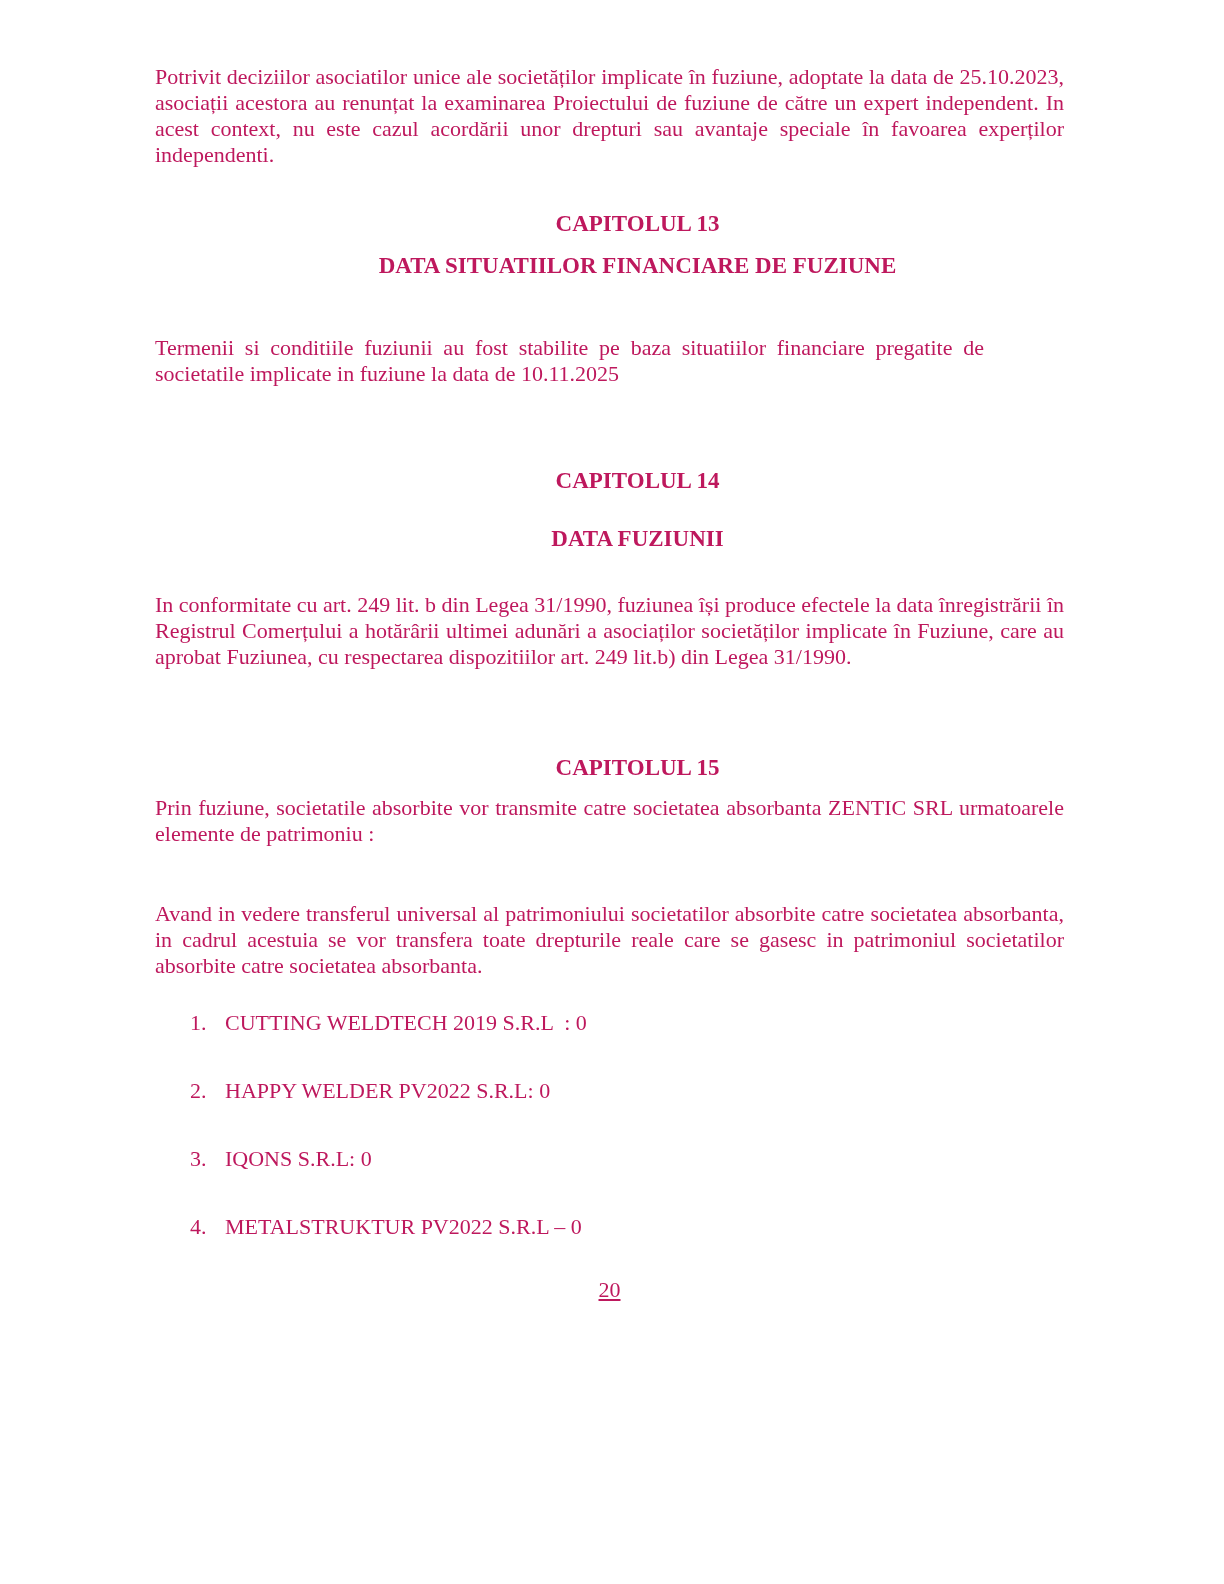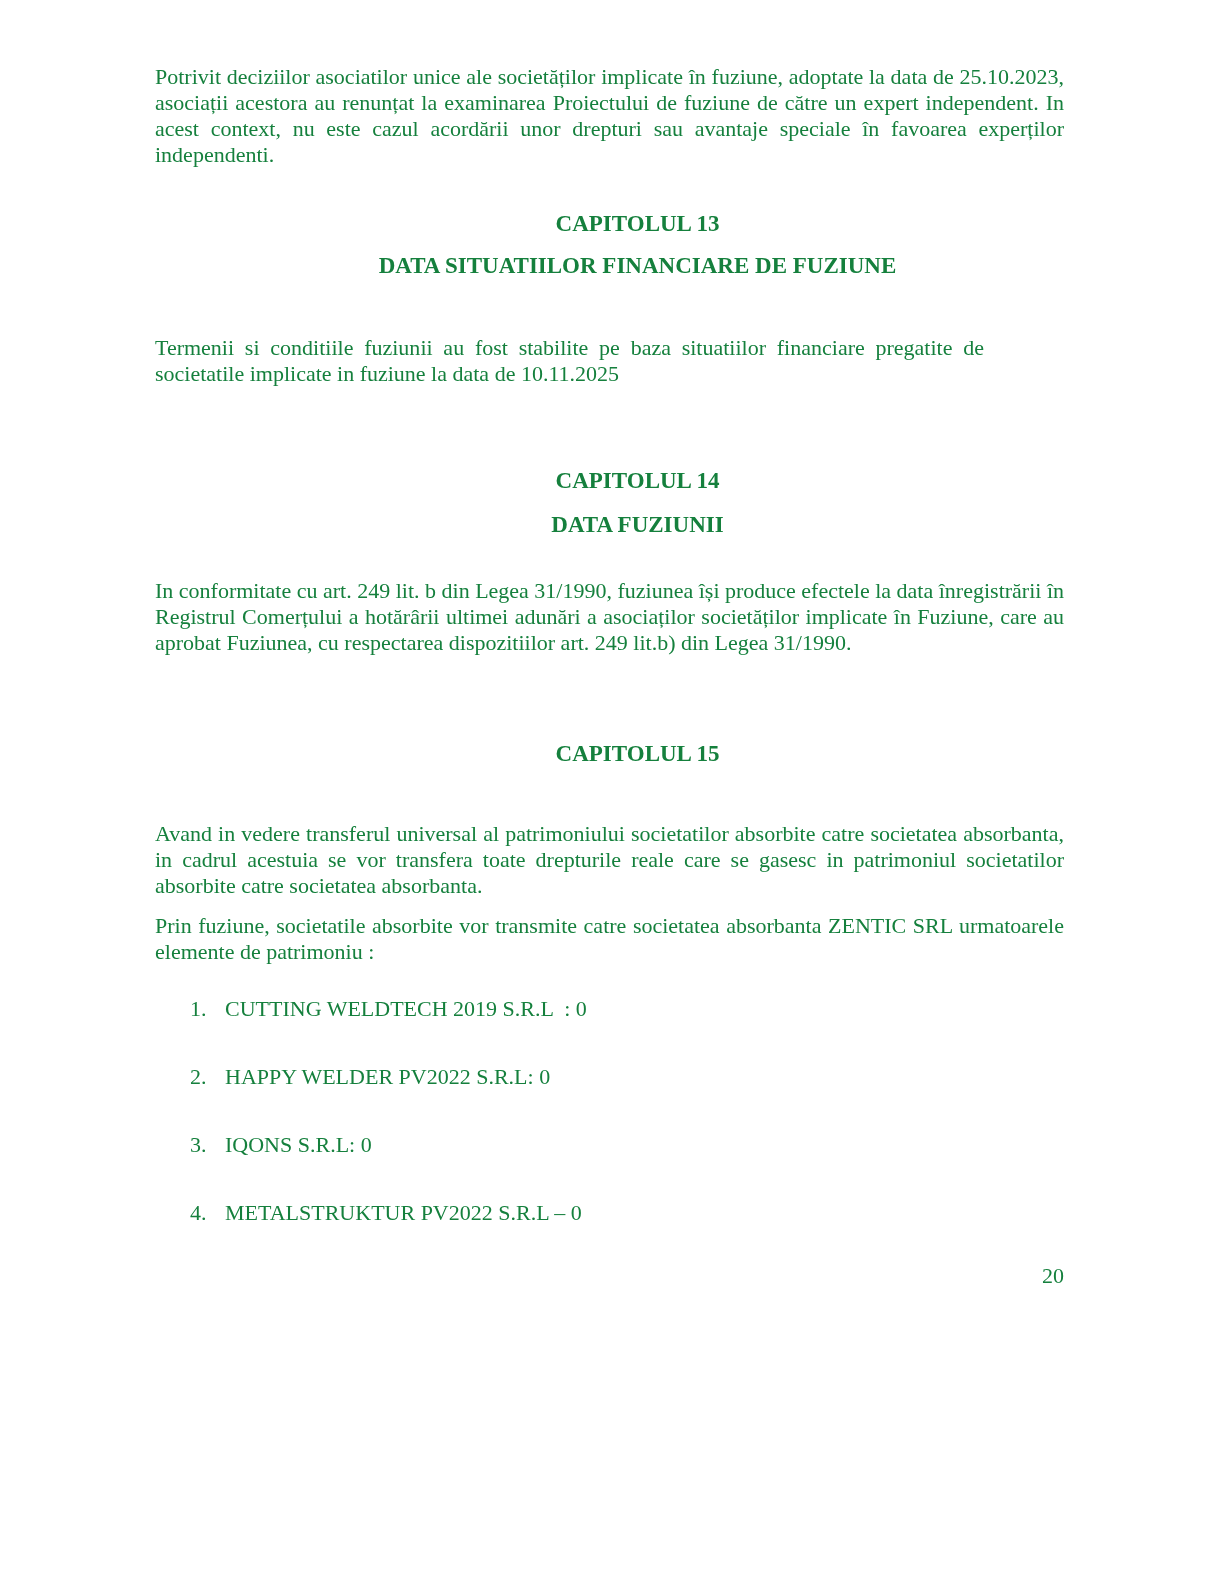--- a/index.html
+++ b/index.html
@@ -3,21 +3,21 @@
 <meta charset="utf-8">
 <style>
   * { margin: 0; padding: 0; box-sizing: border-box; }
   html, body { background: #ffffff; }
   .page {
     position: relative;
     width: 1224px;
     min-height: 1584px;
     background: #ffffff;
     font-family: "Liberation Serif", serif;
-    color: #15803d;
+    color: #be185d;
     overflow: hidden;
   }
   .content {
     padding: 64px 160px 40px 155px; 
   }
   .para {
     font-size: 22px;
     line-height: 26px;
     text-align: justify;
   }
@@ -25,21 +25,21 @@
     font-size: 23px;
     line-height: 26px;
     font-weight: bold;
     text-align: center;
     padding-left: 56px; 
   }
   .ch13-title    { margin-top: 43px; }
   .ch13-subtitle { margin-top: 16px; }
   .ch13-body     { margin-top: 56px; margin-right: 80px; }
   .ch14-title    { margin-top: 81px; }
-  .ch14-subtitle { margin-top: 18px; }
+  .ch14-subtitle { margin-top: 32px; }
   .ch14-body     { margin-top: 40px; }
   .ch15-title    { margin-top: 85px; }
   .ch15-subtitle { margin-top: 16px; padding-left: 24px; }
   .ch15-para1    { margin-top: 54px; }
   .ch15-para2    { margin-top: 14px; }
   .asset-list    { margin-top: 31px; list-style: none; }
   .asset-item {
     display: flex;
     align-items: baseline;
     padding-left: 35px;      
@@ -47,42 +47,43 @@
     font-size: 22px;
     line-height: 26px;
   }
   .asset-item:last-child { margin-bottom: 0; }
   .asset-num  { width: 35px; flex: 0 0 35px; } 
   .asset-text { white-space: pre-wrap; }
   .page-number {
     margin-top: 37px;
     font-size: 22px;
     line-height: 26px;
-    text-align: right;
+    text-align: center;
+    text-decoration: underline;
   }
 </style>
 </head>
 <body>
 
 <div class="page">
   <div class="content">
 
     <p class="para">Potrivit deciziilor asociatilor unice ale societăților implicate în fuziune, adoptate la data de 25.10.2023, asociații acestora au renunțat la examinarea Proiectului de fuziune de către un expert independent. In acest context, nu este cazul acordării unor drepturi sau avantaje speciale în favoarea experților independenti.</p>
 
     <h2 class="heading ch13-title">CAPITOLUL 13</h2>
     <h3 class="heading ch13-subtitle">DATA SITUATIILOR FINANCIARE DE FUZIUNE</h3>
     <p class="para ch13-body">Termenii si conditiile fuziunii au fost stabilite pe baza situatiilor financiare pregatite de societatile implicate in fuziune la data de 10.11.2025</p>
 
     <h2 class="heading ch14-title">CAPITOLUL 14</h2>
     <h3 class="heading ch14-subtitle">DATA FUZIUNII</h3>
     <p class="para ch14-body">In conformitate cu art. 249 lit. b din Legea 31/1990, fuziunea își produce efectele la data înregistrării în Registrul Comerțului a hotărârii ultimei adunări a asociaților societăților implicate în Fuziune, care au aprobat Fuziunea, cu respectarea dispozitiilor art. 249 lit.b) din Legea 31/1990.</p>
 
     <h2 class="heading ch15-title">CAPITOLUL 15</h2>
+    <p class="para ch15-para2">Prin fuziune, societatile absorbite vor transmite catre societatea absorbanta ZENTIC SRL urmatoarele elemente de patrimoniu :</p>
     <p class="para ch15-para1">Avand in vedere transferul universal al patrimoniului societatilor absorbite catre societatea absorbanta, in cadrul acestuia se vor transfera toate drepturile reale care se gasesc in patrimoniul societatilor absorbite catre societatea absorbanta.</p>
-    <p class="para ch15-para2">Prin fuziune, societatile absorbite vor transmite catre societatea absorbanta ZENTIC SRL urmatoarele elemente de patrimoniu :</p>
 
     <ol class="asset-list">
       <li class="asset-item">
         <span class="asset-num">1.</span>
         <span class="asset-text">CUTTING WELDTECH 2019 S.R.L  : 0</span>
       </li>
       <li class="asset-item">
         <span class="asset-num">2.</span>
         <span class="asset-text">HAPPY WELDER PV2022 S.R.L: 0</span>
       </li>

